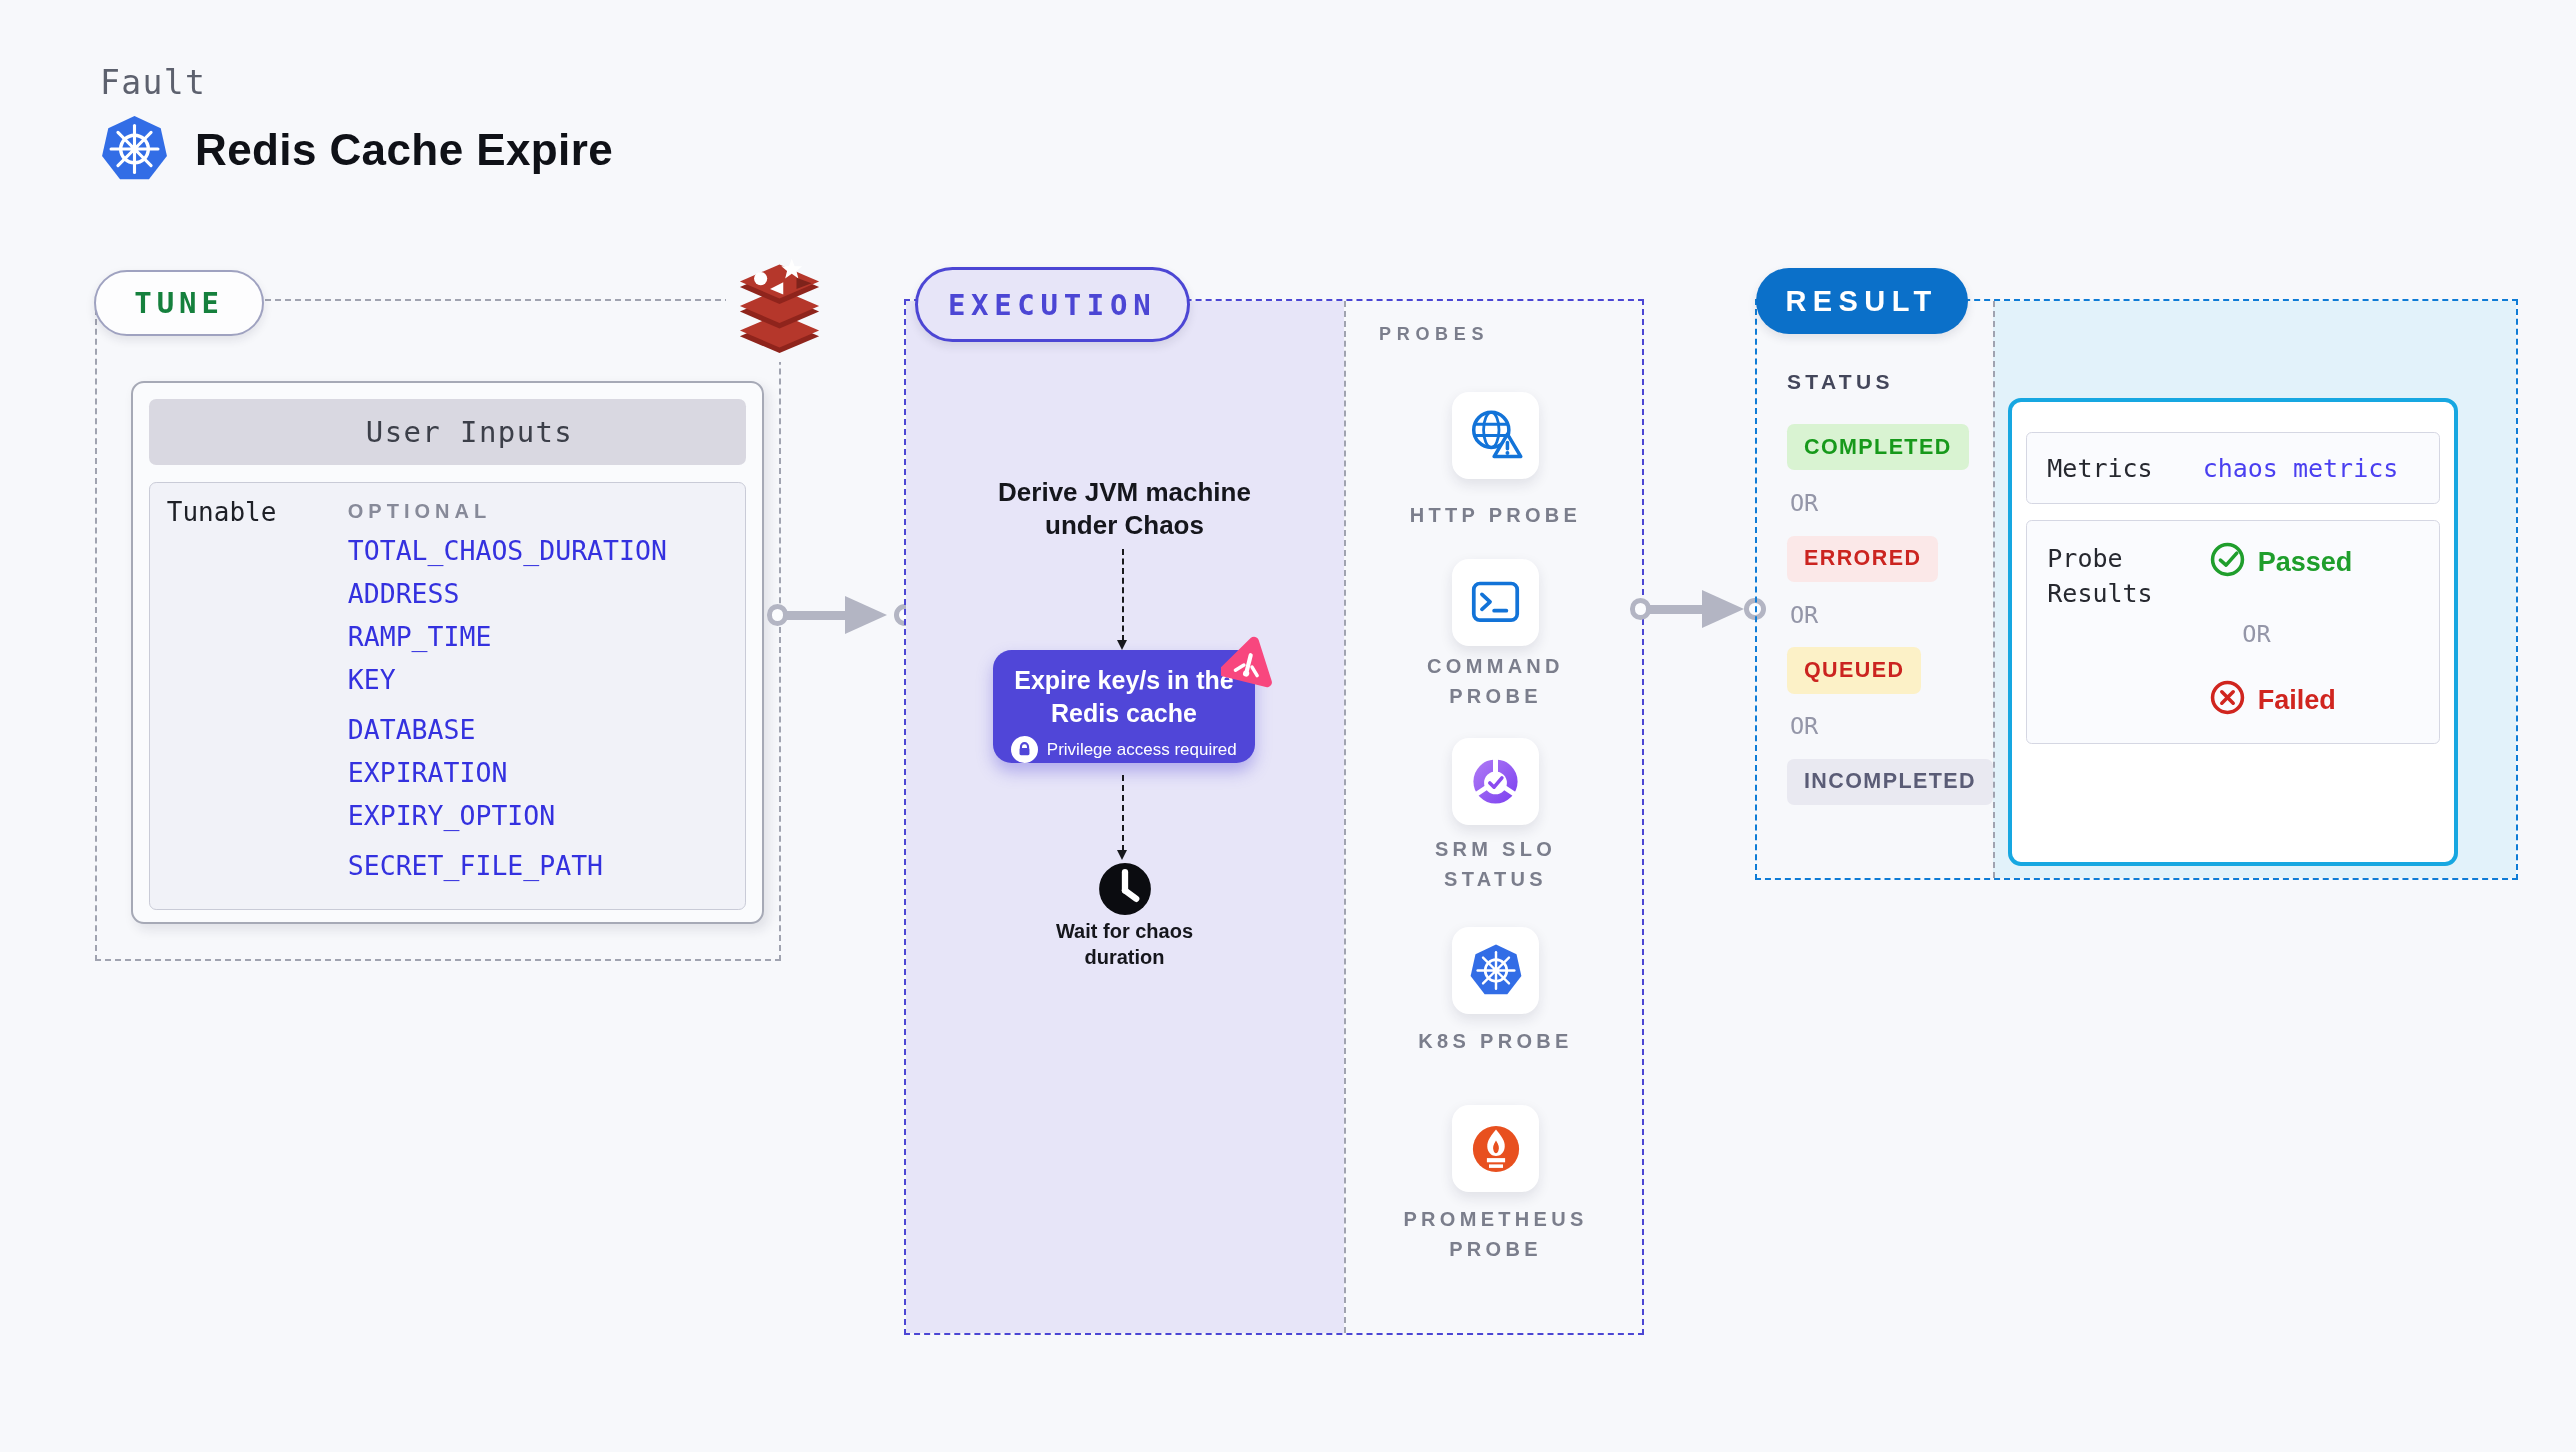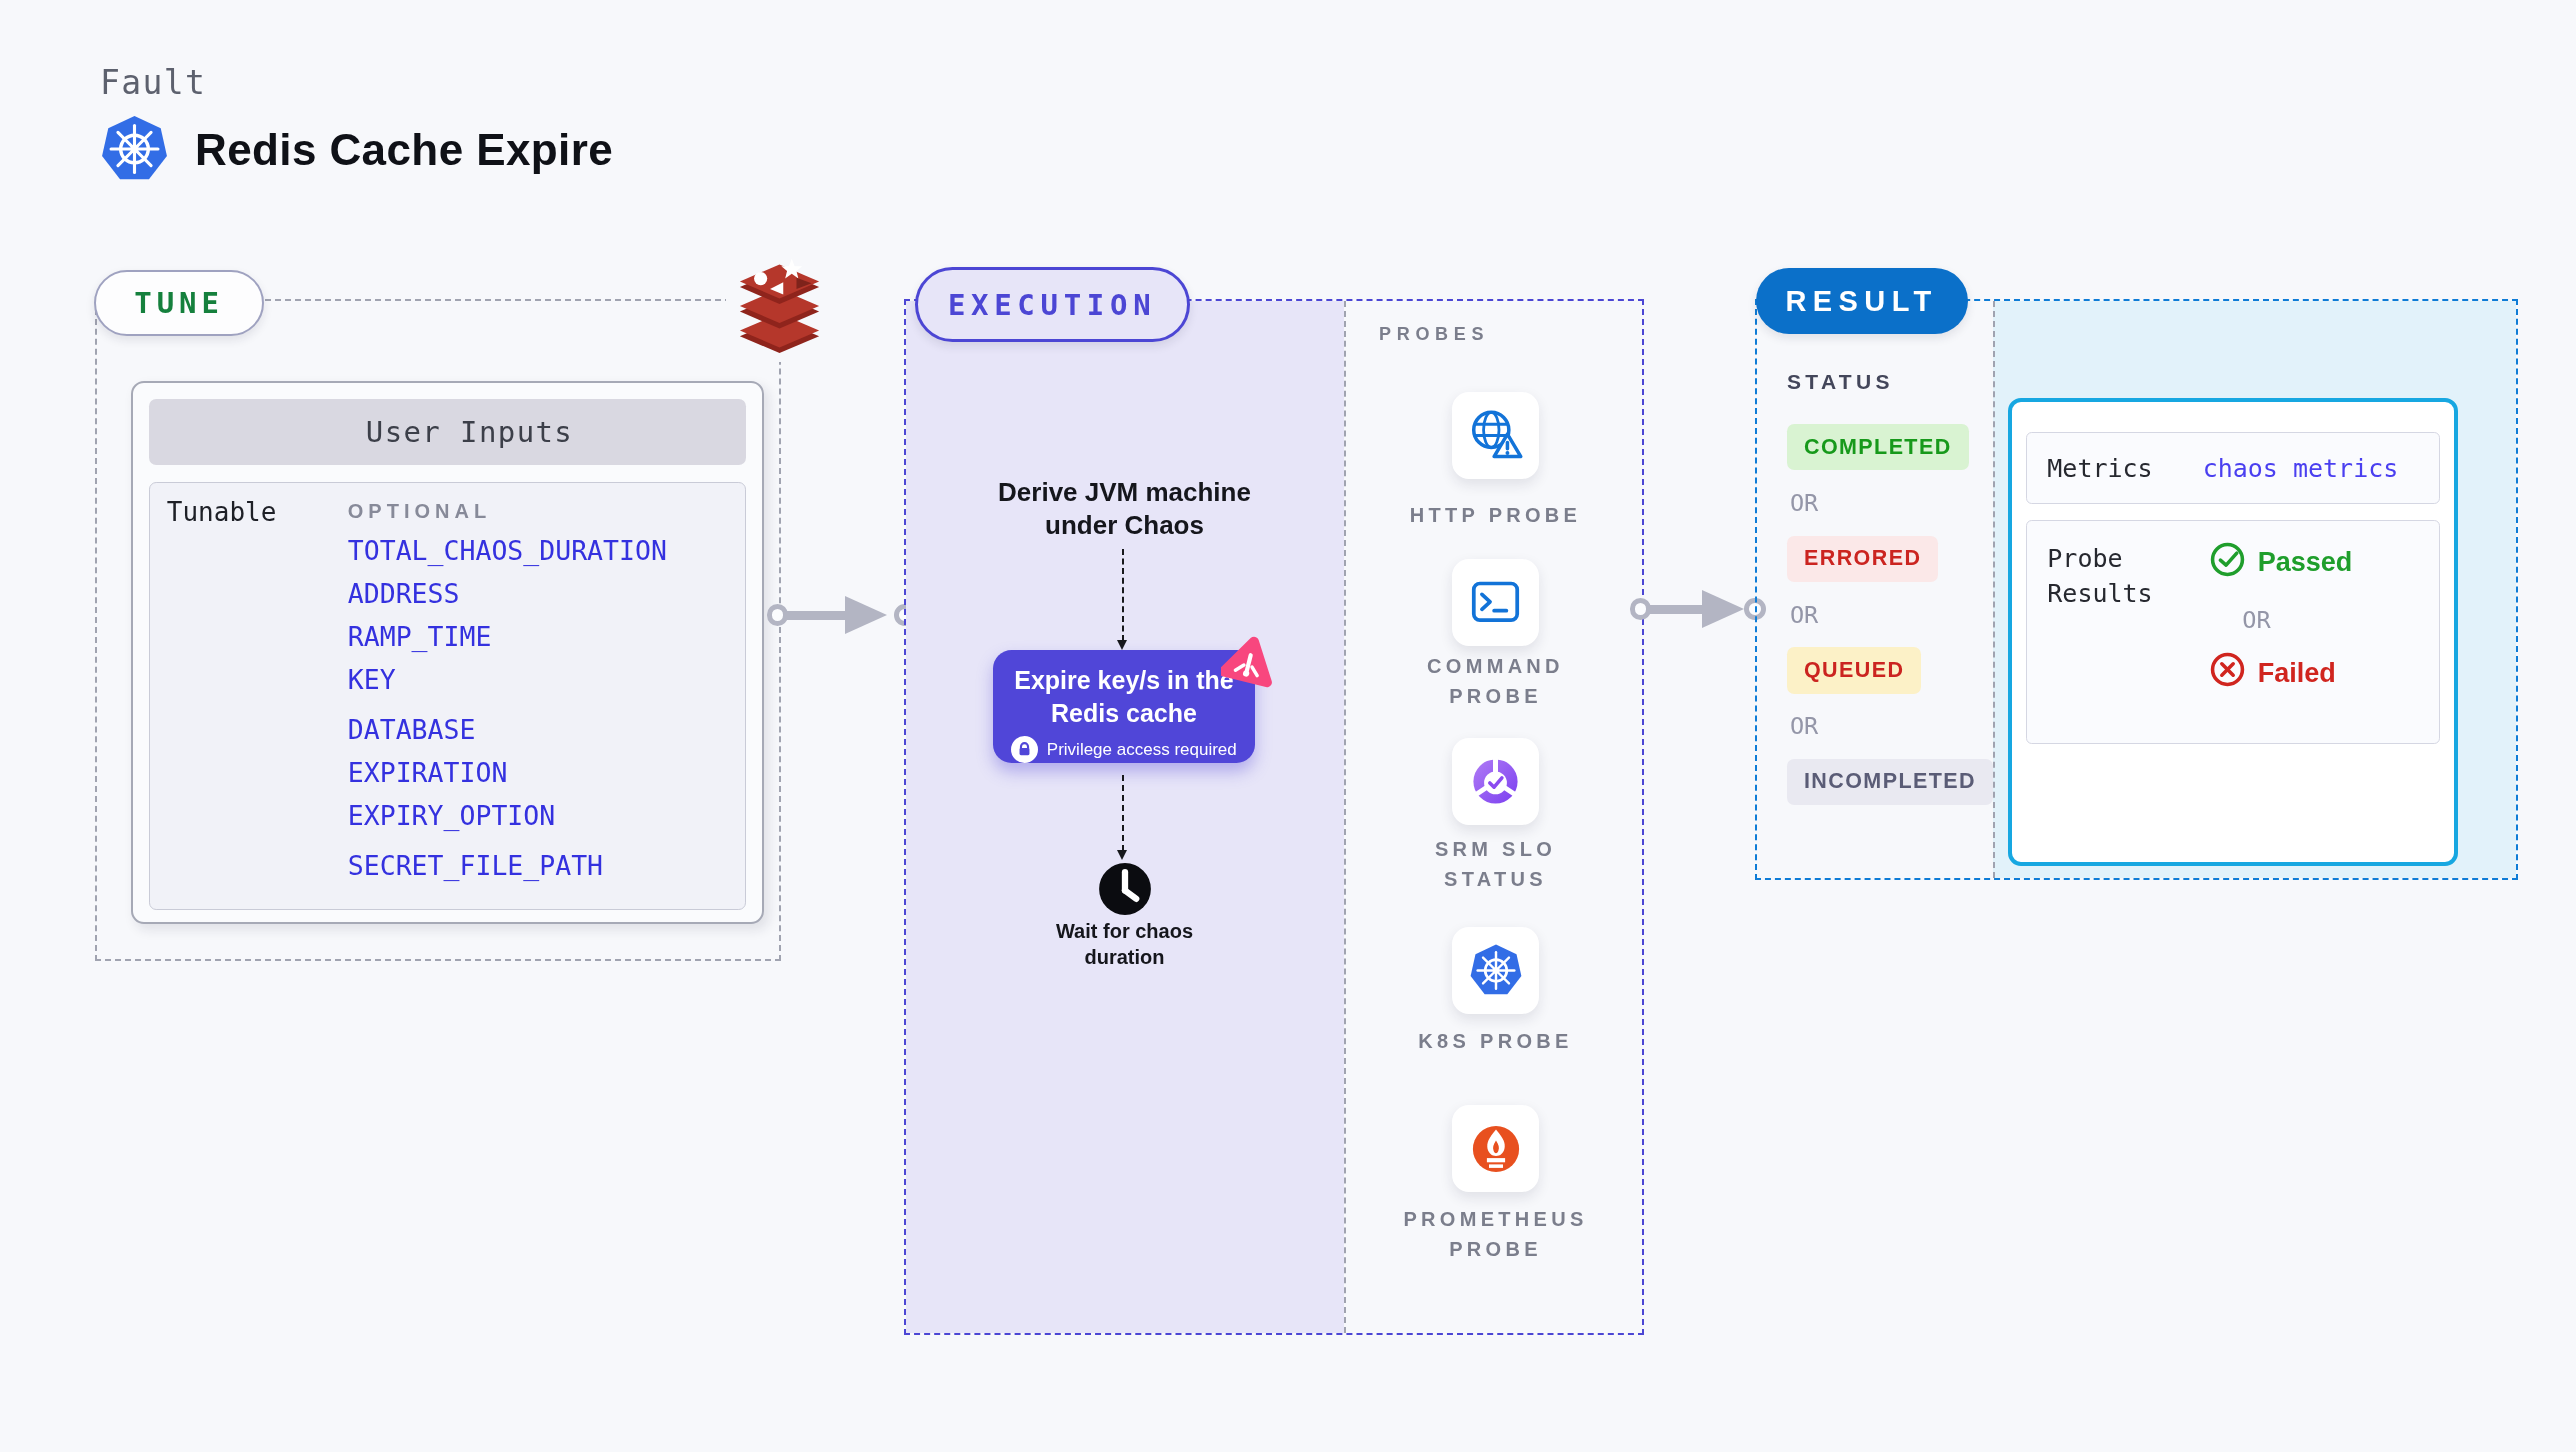--- a/index.html
+++ b/index.html
@@ -96,21 +96,21 @@
                border-radius:13px;box-sizing:border-box;padding:14.3px;}
   .output-header{height:64px;background:#d9d8e1;border-radius:5.7px;display:flex;align-items:center;
                  justify-content:center;font-size:29px;color:#54565f;letter-spacing:1.4px;}
   .metrics-row{margin-top:15.8px;height:72px;border:1.4px solid #d5d7e3;border-radius:5.7px;background:#fafbfe;
                display:flex;align-items:center;padding:0 20px;box-sizing:border-box;}
   .metrics-label{font-size:25px;color:#26282f;}
   .metrics-value{font-size:25px;color:#4a3ff0;margin-left:50px;}
   .probe-row{margin-top:15.8px;height:224px;border:1.4px solid #d5d7e3;border-radius:5.7px;background:#fafbfe;
              display:flex;padding:20px;box-sizing:border-box;}
   .probe-row-label{font-size:25px;color:#26282f;line-height:1.4;width:136px;}
-  .probe-outcomes{margin-left:26px;display:flex;flex-direction:column;}
+  .probe-outcomes{margin-left:26px;display:flex;flex-direction:column;justify-content:space-between;}
   .outcome{display:flex;align-items:center;gap:11.5px;font-size:27px;font-weight:bold;}
   .outcome.passed{color:#1f9e2c;}
   .outcome.failed{color:#d0251f;margin-top:17px;}
   .outcome-or{font-size:23.6px;color:#9496a8;margin:21.5px 0 0 33px;}
 </style>
 </head>
 <body>
 
 <div class="canvas">
 

